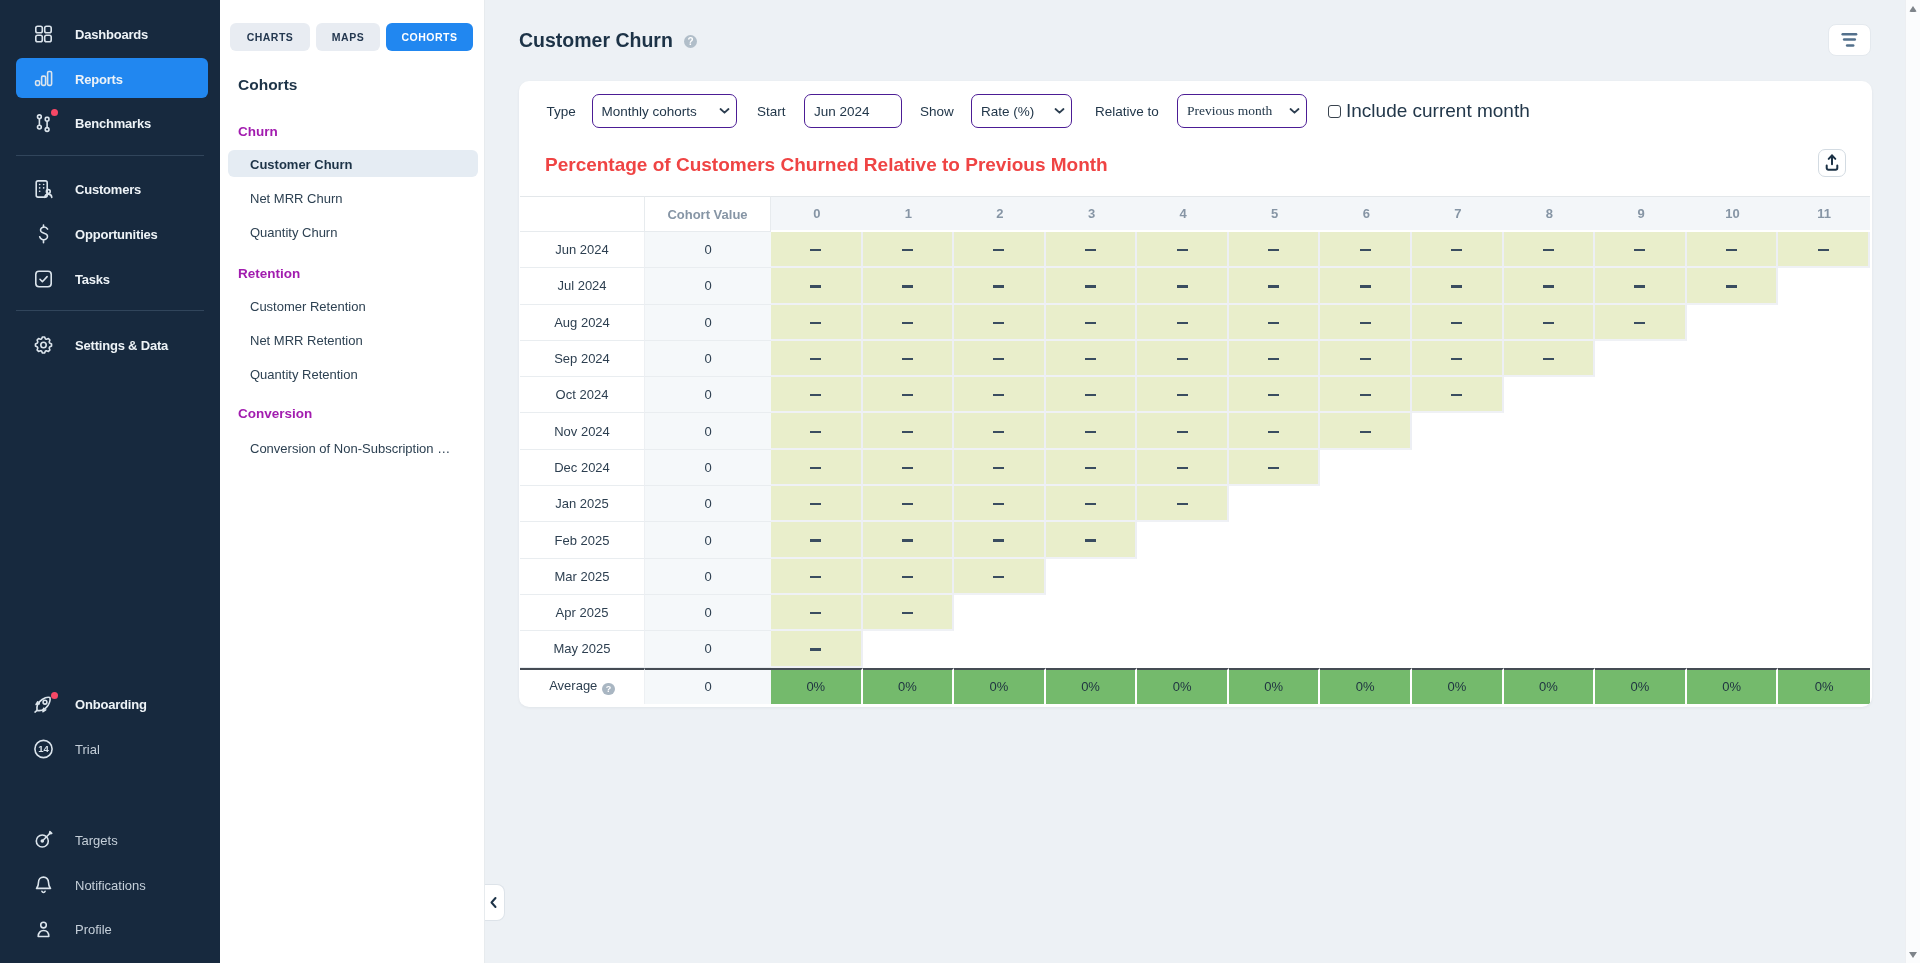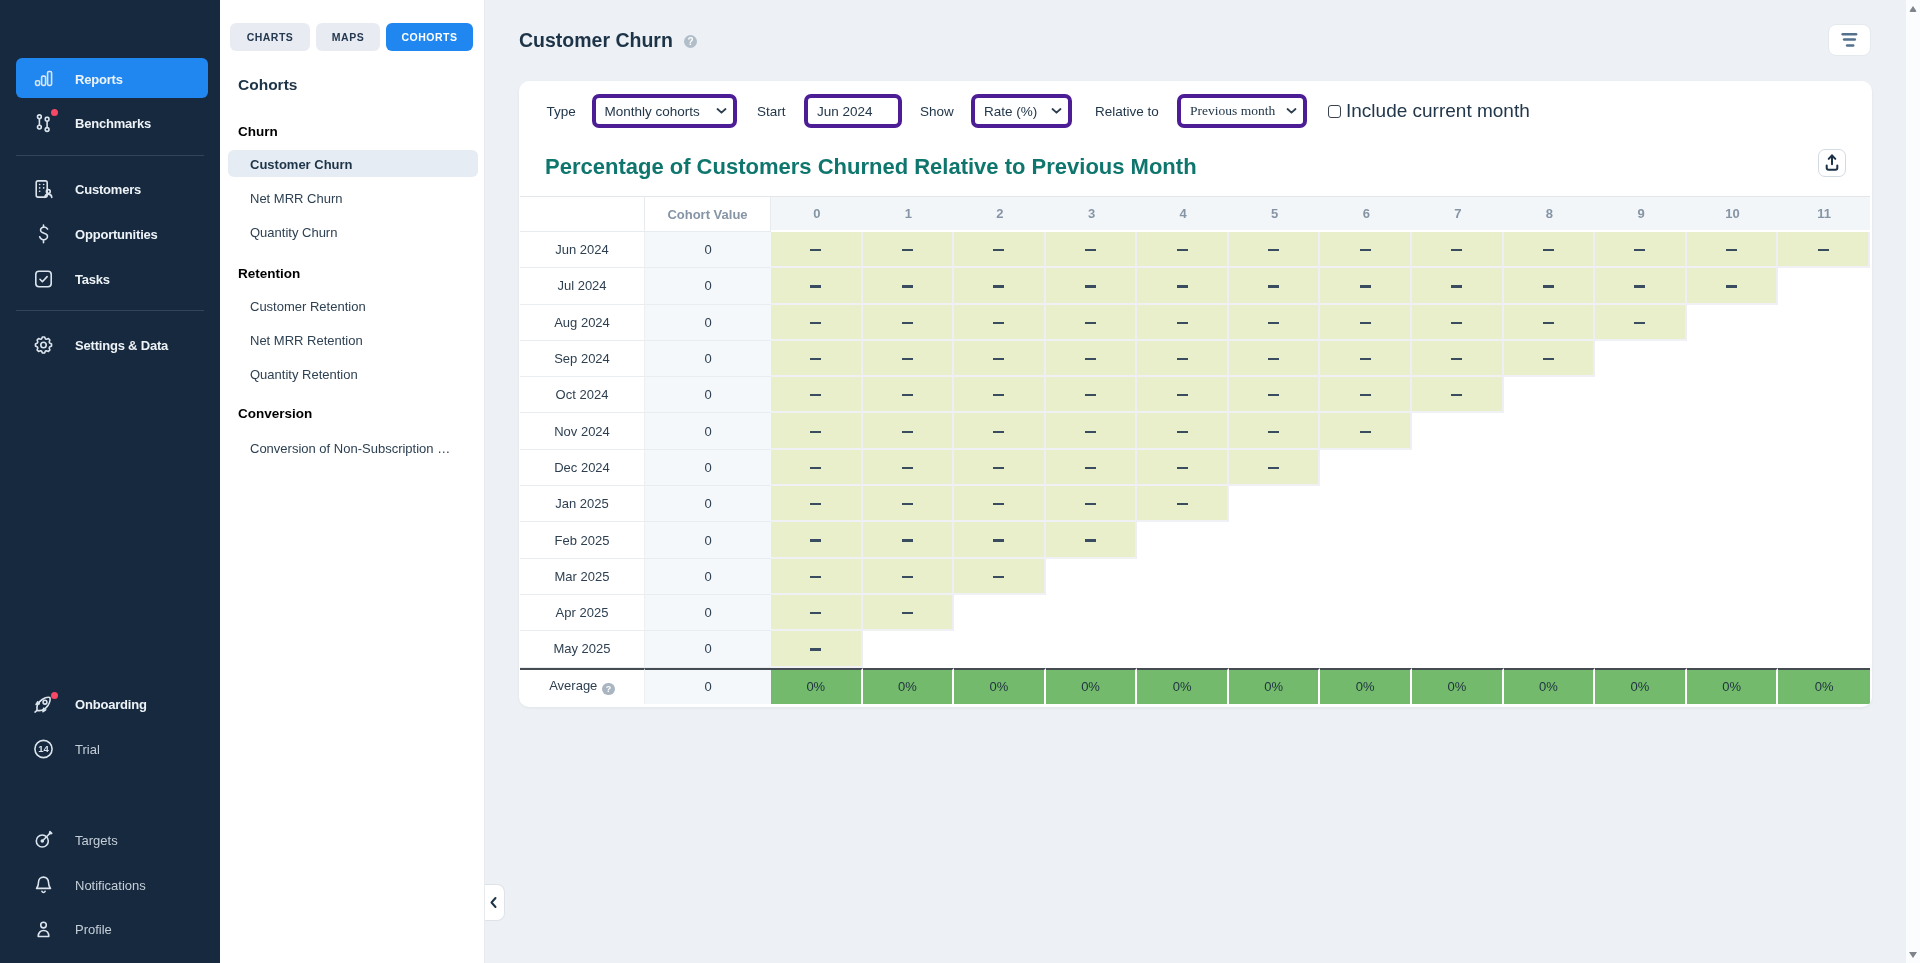--- a/index.html
+++ b/index.html
@@ -12,42 +12,42 @@
 .nav-item .tx { position:absolute; left:75px; top:50%; transform:translateY(-50%); font-size:13px; letter-spacing:-0.2px; font-weight:700; color:#eef3f7; white-space:nowrap; }
 .nav-item.dim .tx { color:#c5cfd9; font-weight:400; letter-spacing:0; }
 .nav-active { position:absolute; left:16px; top:58px; width:192px; height:40px; background:#2187f0; border-radius:6px; }
 .sep { position:absolute; left:16px; width:188px; height:1px; background:#31455b; }
 
 
 #panel2 { position:absolute; left:220px; top:0; width:265px; height:963px; background:#fff; border-right:1px solid #e7ebee; }
 .tab { position:absolute; top:23px; height:28px; border-radius:6px; background:#e8ecf2; color:#243850; font-size:10.5px; font-weight:700; letter-spacing:.5px; text-align:center; line-height:28px; }
 .tab.on { background:#2187f0; color:#fff; }
 #p2h { position:absolute; left:18px; top:76px; font-size:15.5px; font-weight:700; color:#1d3347; }
-.sect { position:absolute; left:18px; font-size:13.5px; font-weight:700; color:#000000; }
+.sect { position:absolute; left:18px; font-size:13.5px; font-weight:700; color:#a21caf; }
 .litem { position:absolute; left:30px; font-size:13px; color:#2d4152; white-space:nowrap; }
 #selitem { position:absolute; left:8px; top:150px; width:250px; height:27px; background:#e5ecf3; border-radius:6px; }
 #selitem span { position:absolute; left:22px; top:50%; transform:translateY(-50%); font-size:13px; font-weight:700; color:#1d3347; }
 
 
 #collapse { position:absolute; left:485px; top:884px; width:20px; height:37px; background:#fff; border:1px solid #dde3e9; border-left:none; border-radius:0 8px 8px 0; z-index:40; }
 
 
 #main { position:absolute; left:486px; top:0; width:1419px; height:963px; background:#edf1f5; }
 #title { position:absolute; left:33px; top:29px; font-size:19.5px; font-weight:700; color:#1d3347; }
 #thelp { position:absolute; left:198px; top:34.5px; width:13px; height:13px; border-radius:50%; background:#b1bec9; color:#fff; font-size:10px; font-weight:700; text-align:center; line-height:13px; }
 #filterbtn { position:absolute; left:1342px; top:24px; width:43px; height:32px; background:#fff; border:1px solid #e4e9ee; border-radius:8px; }
 
 #card { position:absolute; left:33px; top:81px; width:1353px; height:626px; background:#fff; border-radius:10px; box-shadow:0 1px 3px rgba(25,39,57,.06); overflow:hidden; }
 .clabel { position:absolute; transform:translateY(-50%); font-size:13.5px; color:#22374a; top:29.5px; }
-.sel { position:absolute; top:13px; height:34px; border:4px solid #4c1d95; border-radius:7px; background:#fff; }
+.sel { position:absolute; top:13px; height:34px; border:1px solid #4c1d95; border-radius:7px; background:#fff; }
 .sel .st { position:absolute; left:9px; top:50%; transform:translateY(-50%); font-size:13.5px; color:#22374a; white-space:nowrap; }
 .sel svg.chev { position:absolute; right:6px; top:50%; transform:translateY(-50%); }
 #cb { position:absolute; left:809px; top:24px; width:13px; height:13px; border:1.5px solid #39434e; border-radius:3px; background:#fff; }
 #cblab { position:absolute; left:827px; top:29.5px; transform:translateY(-50%); font-size:19px; color:#22374a; }
-#card h2 { position:absolute; left:26px; top:73px; font-size:22px; font-weight:700; color:#0f766e; white-space:nowrap; }
+#card h2 { position:absolute; left:26px; top:73px; font-size:19px; font-weight:700; color:#ef4444; white-space:nowrap; }
 #export { position:absolute; left:1299px; top:68px; width:28px; height:28px; border:1px solid #d3dbe2; border-radius:7px; background:#fff; }
 
 
 #tbl { position:absolute; left:1px; top:115px; border-collapse:separate; border-spacing:0; table-layout:fixed; }
 #tbl col.c1 { width:125px; } #tbl col.c2 { width:126px; } #tbl col.cd { width:91.58px; }
 #tbl th { height:36px; font-size:13px; font-weight:700; color:#8695a5; text-align:center; border-top:1px solid #e3e7ea; }
 #tbl th.hb { background:#fff; border-bottom:1px solid #e7ebee; border-right:1px solid #e7ebee; }
 #tbl th.hd { background:#f3f6f9; border-bottom:2px solid #fff; }
 #tbl td { height:36.3px; font-size:13px; text-align:center; vertical-align:middle; }
 #tbl td.lbl { background:#fff; color:#2d3f50; border-bottom:1px solid #e9edf0; border-right:1px solid #edf0f3; }
@@ -64,20 +64,29 @@
 
 #sbar { position:absolute; left:1905px; top:0; width:15px; height:963px; background:#fbfcfd; border-left:1px solid #edeff2; }
 #sbar .tri-up { position:absolute; left:3px; top:6px; width:0; height:0; border-left:4.5px solid transparent; border-right:4.5px solid transparent; border-bottom:6px solid #7e848a; border-radius:2px; }
 #sbar .tri-dn { position:absolute; left:3px; bottom:5px; width:0; height:0; border-left:4.5px solid transparent; border-right:4.5px solid transparent; border-top:6px solid #7e848a; }
 </style>
 </head>
 <body>
 
 <div id="sidebar">
 <div class="nav-active"></div>
+<div class="nav-item" style="top:13.5px;">
+      <svg class="ic" viewBox="0 0 21 21" fill="none" stroke="#dbe4ec" stroke-width="1.6" stroke-linecap="round" stroke-linejoin="round">
+        <rect x="2.8" y="2.8" width="6.5" height="6.5" rx="1.8"></rect>
+        <rect x="11.7" y="2.8" width="6.5" height="6.5" rx="1.8"></rect>
+        <rect x="2.8" y="11.7" width="6.5" height="6.5" rx="1.8"></rect>
+        <rect x="11.7" y="11.7" width="6.5" height="6.5" rx="1.8"></rect>
+      </svg>
+      <span class="tx">Dashboards</span>
+    </div>
 <div class="nav-item" style="top:58.5px;">
       <svg class="ic" viewBox="0 0 21 21" fill="none" stroke="#dbe4ec" stroke-width="1.6" stroke-linecap="round" stroke-linejoin="round">
         <rect x="2.6" y="12.3" width="4" height="4.6" rx="1.3"></rect>
         <rect x="8.6" y="7.6" width="4" height="9.3" rx="1.3"></rect>
         <rect x="14.6" y="3" width="4" height="13.9" rx="1.3"></rect>
       </svg>
       <span class="tx">Reports</span>
     </div>
 <div class="nav-item" style="top:103px;">
       <svg class="ic" viewBox="0 0 21 21" fill="none" stroke="#dbe4ec" stroke-width="1.6" stroke-linecap="round" stroke-linejoin="round">

